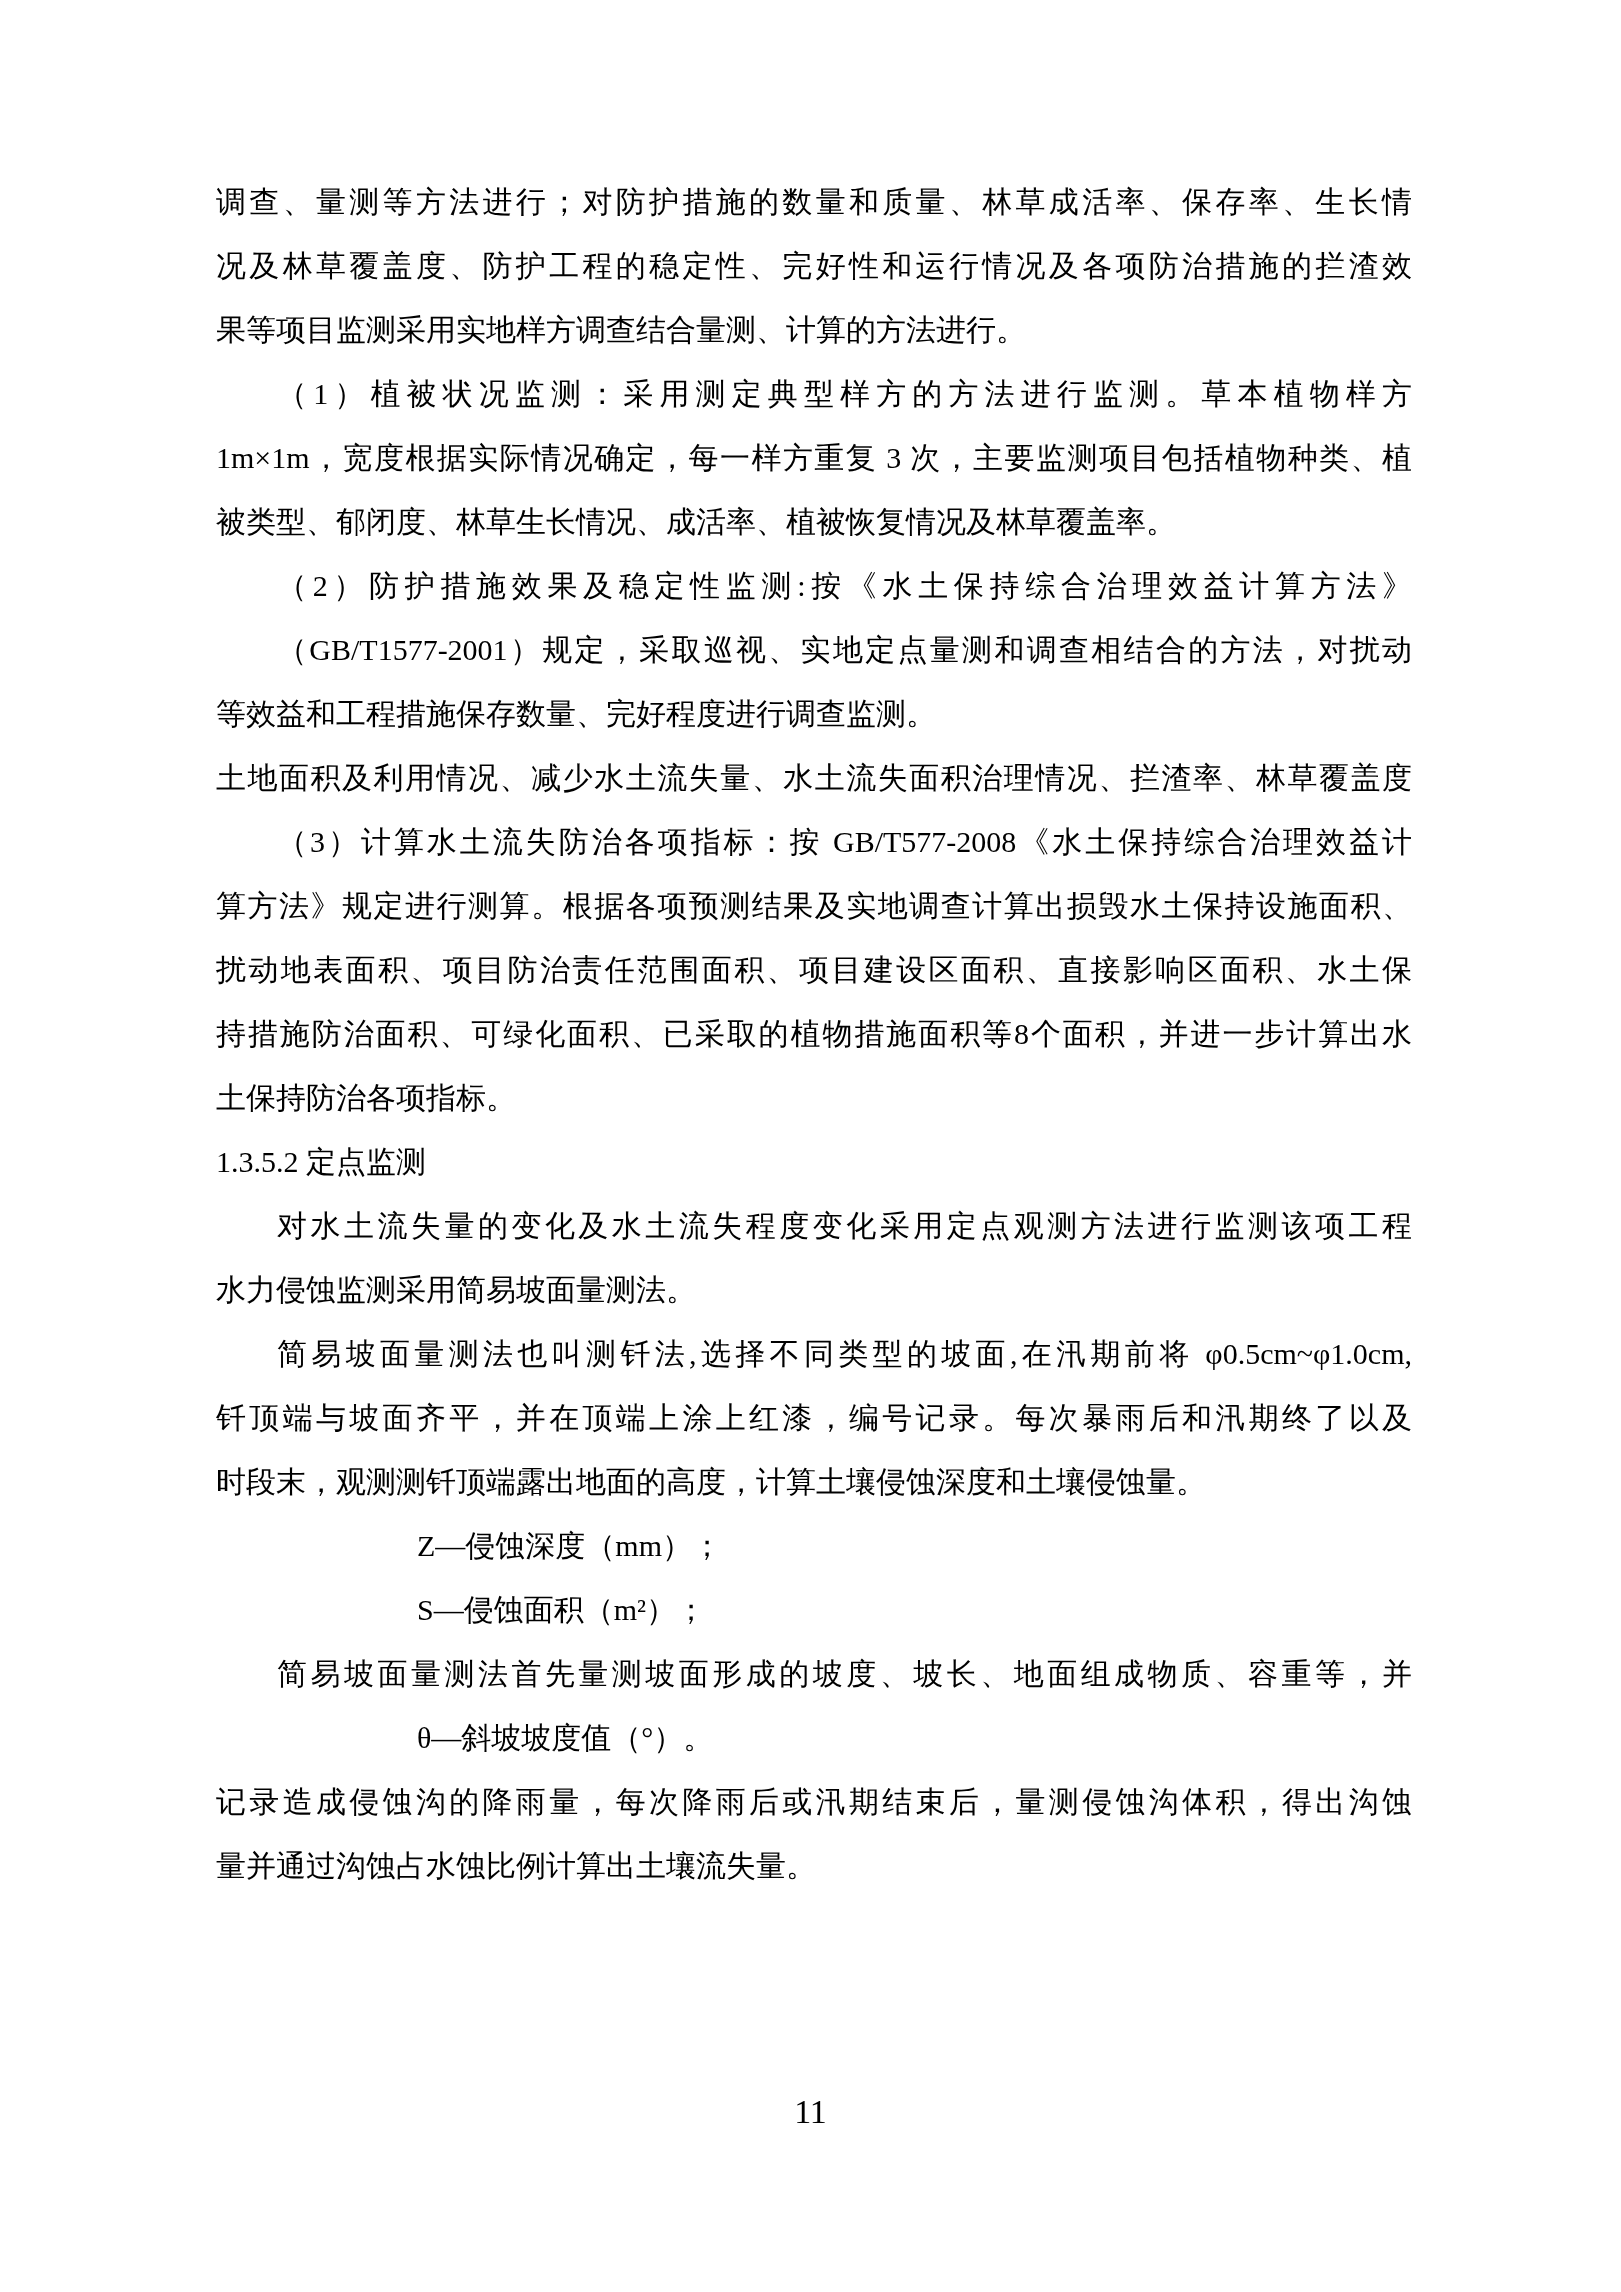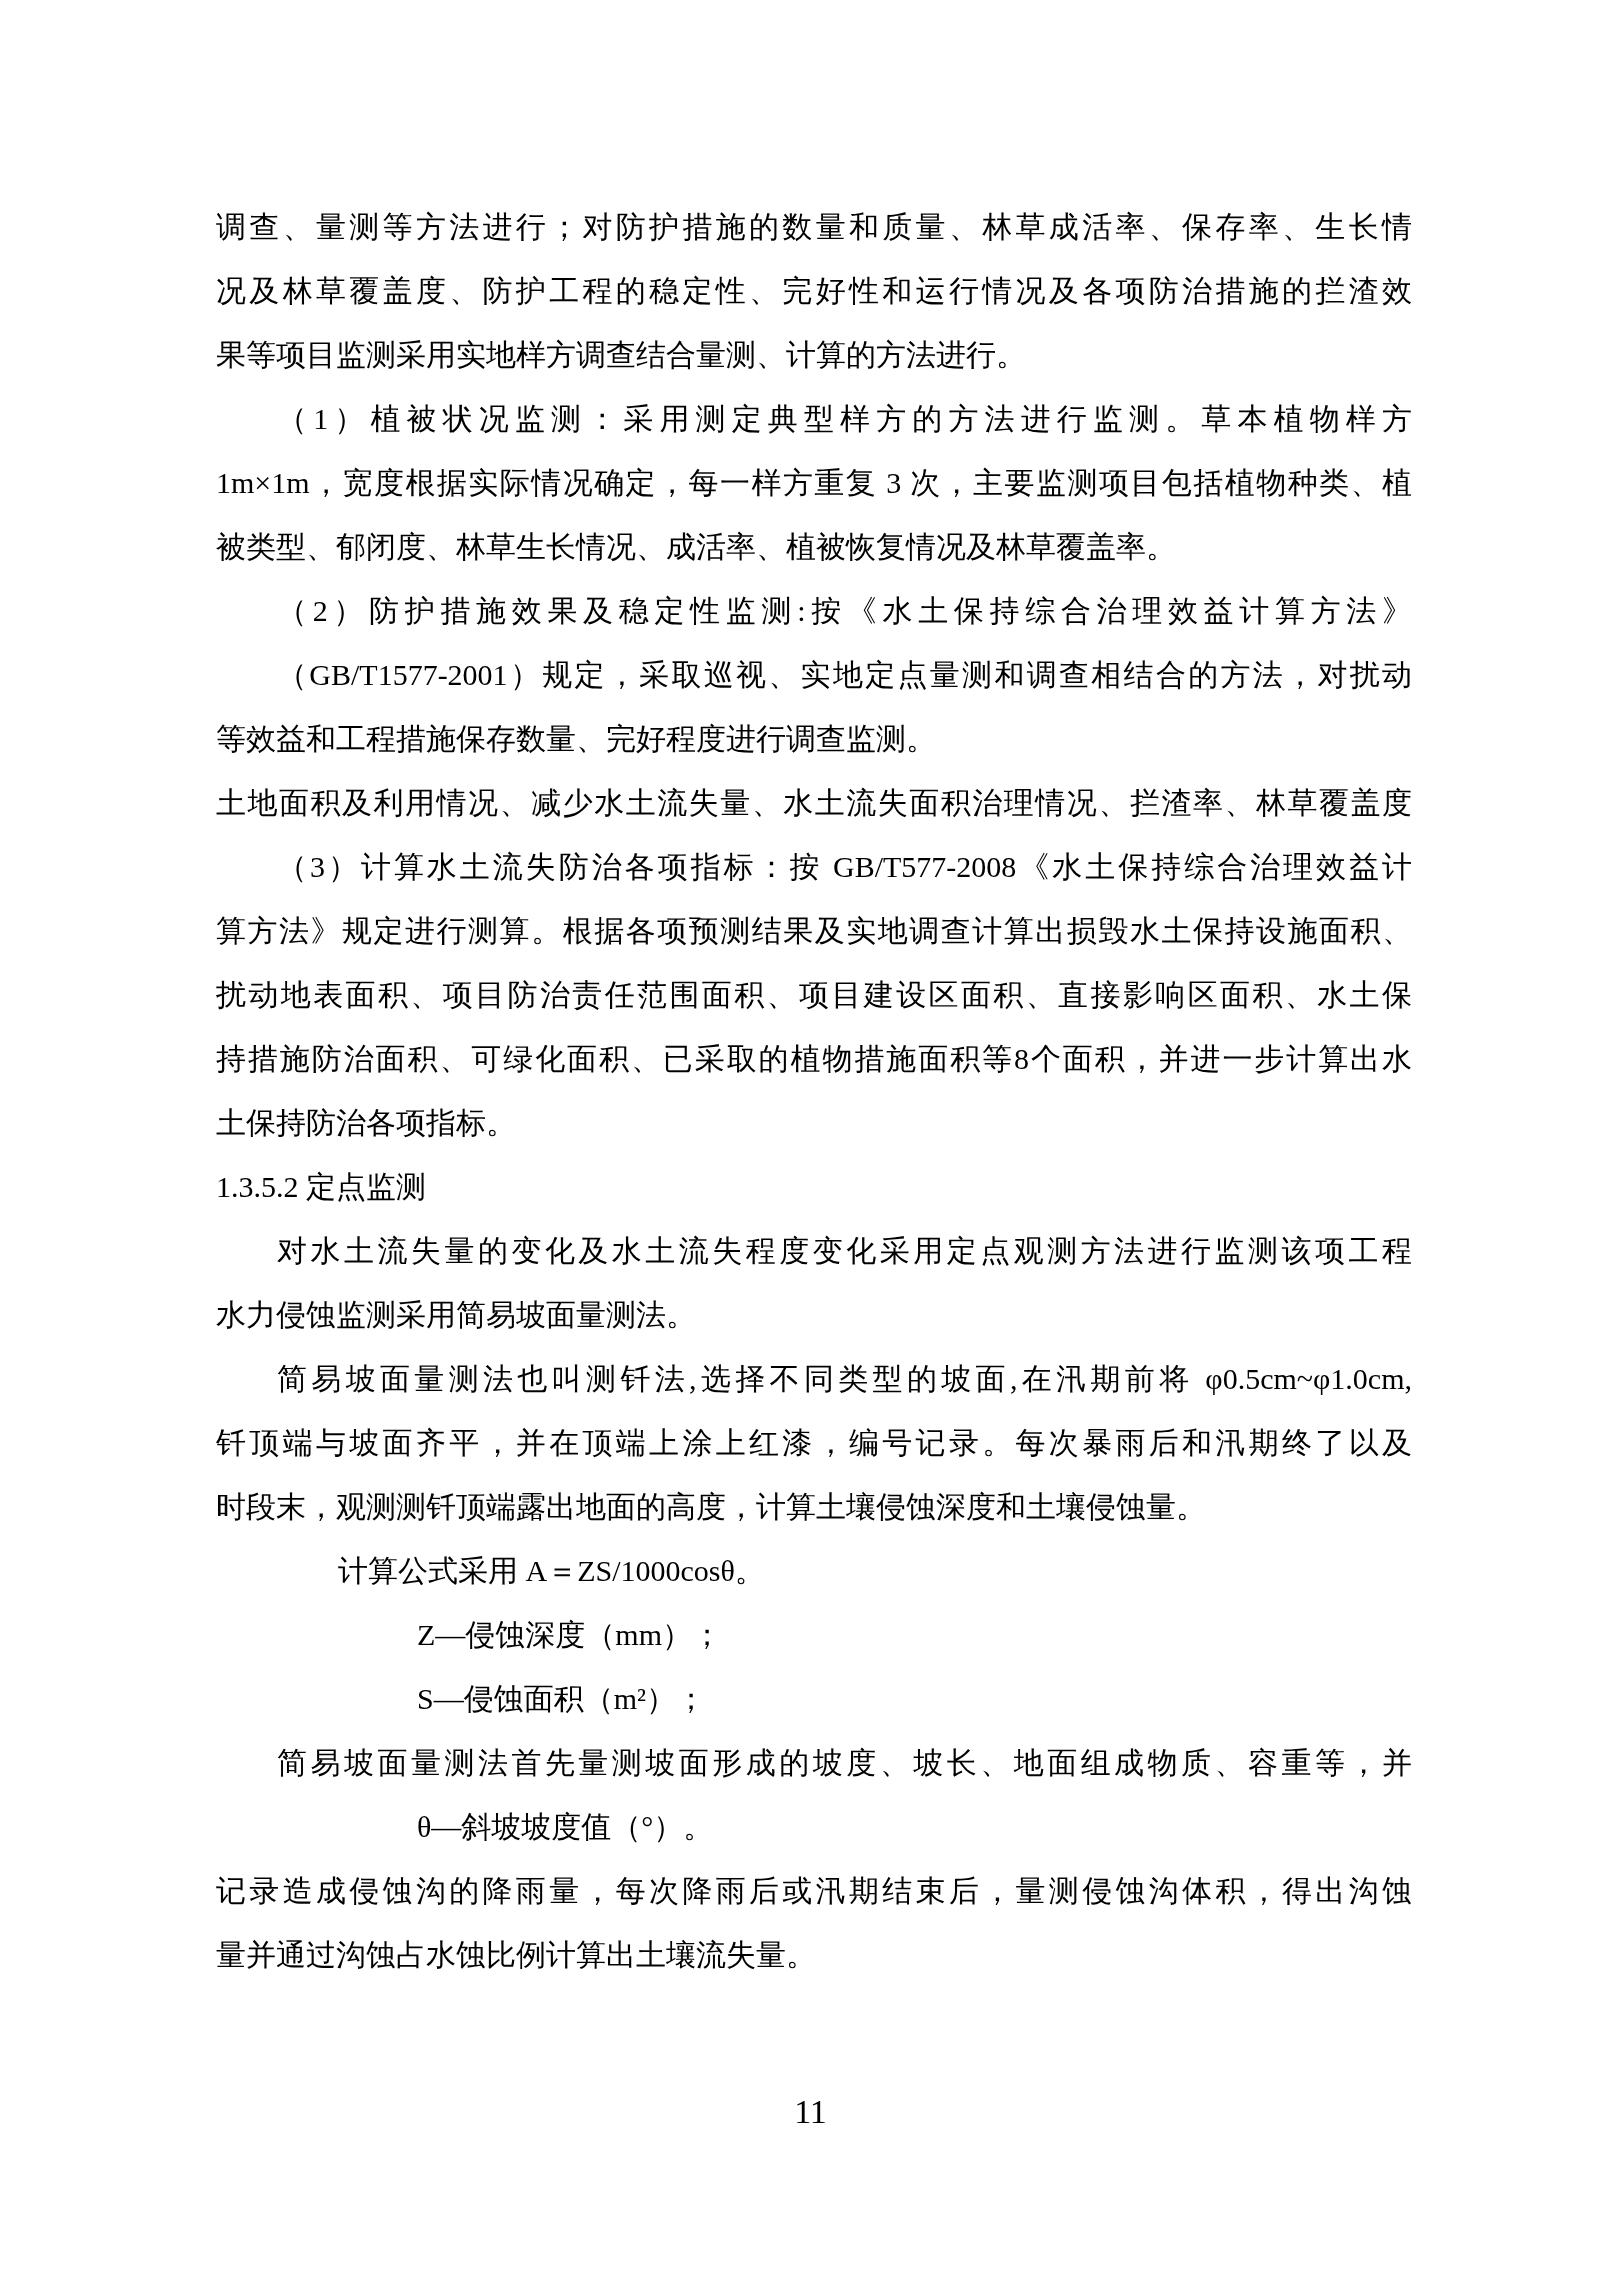--- a/index.html
+++ b/index.html
@@ -8,21 +8,21 @@
     width: 1621px;
     height: 2293px;
     background: #ffffff;
     color: #000000;
     font-family: "Liberation Serif", "DejaVu Serif", serif;
     overflow: hidden;
   }
   .body-text {
     position: absolute;
     left: 216px;
-    top: 195px;
+    top: 170px;
     width: 1196px;
   }
   .ln {
     height: 64px;
     line-height: 64px;
     font-size: 30px;
     text-align: left;
     white-space: normal;
     overflow: visible;
   }
@@ -66,21 +66,20 @@
     <div class="ln j">算方法》规定进行测算。根据各项预测结果及实地调查计算出损毁水土保持设施面积、</div>
     <div class="ln j">扰动地表面积、项目防治责任范围面积、项目建设区面积、直接影响区面积、水土保</div>
     <div class="ln j">持措施防治面积、可绿化面积、已采取的植物措施面积等8个面积，并进一步计算出水</div>
     <div class="ln">土保持防治各项指标。</div>
     <div class="ln">1.3.5.2 定点监测</div>
     <div class="ln j i2">对水土流失量的变化及水土流失程度变化采用定点观测方法进行监测该项工程</div>
     <div class="ln">水力侵蚀监测采用简易坡面量测法。</div>
     <div class="ln j i2">简易坡面量测法也叫测钎法,选择不同类型的坡面,在汛期前将 φ0.5cm~φ1.0cm,</div>
     <div class="ln j">钎顶端与坡面齐平，并在顶端上涂上红漆，编号记录。每次暴雨后和汛期终了以及</div>
     <div class="ln">时段末，观测测钎顶端露出地面的高度，计算土壤侵蚀深度和土壤侵蚀量。</div>
-    <div class="ln i4">计算公式采用 A＝ZS/1000cosθ。</div>
     <div class="ln i65">Z—侵蚀深度（mm）；</div>
     <div class="ln i65">S—侵蚀面积（m²）；</div>
     <div class="ln j i2">简易坡面量测法首先量测坡面形成的坡度、坡长、地面组成物质、容重等，并</div>
     <div class="ln i65">θ—斜坡坡度值（°）。</div>
     <div class="ln j">记录造成侵蚀沟的降雨量，每次降雨后或汛期结束后，量测侵蚀沟体积，得出沟蚀</div>
     <div class="ln">量并通过沟蚀占水蚀比例计算出土壤流失量。</div>
   </div>
 
   <div class="footer">
     <span>11</span>

